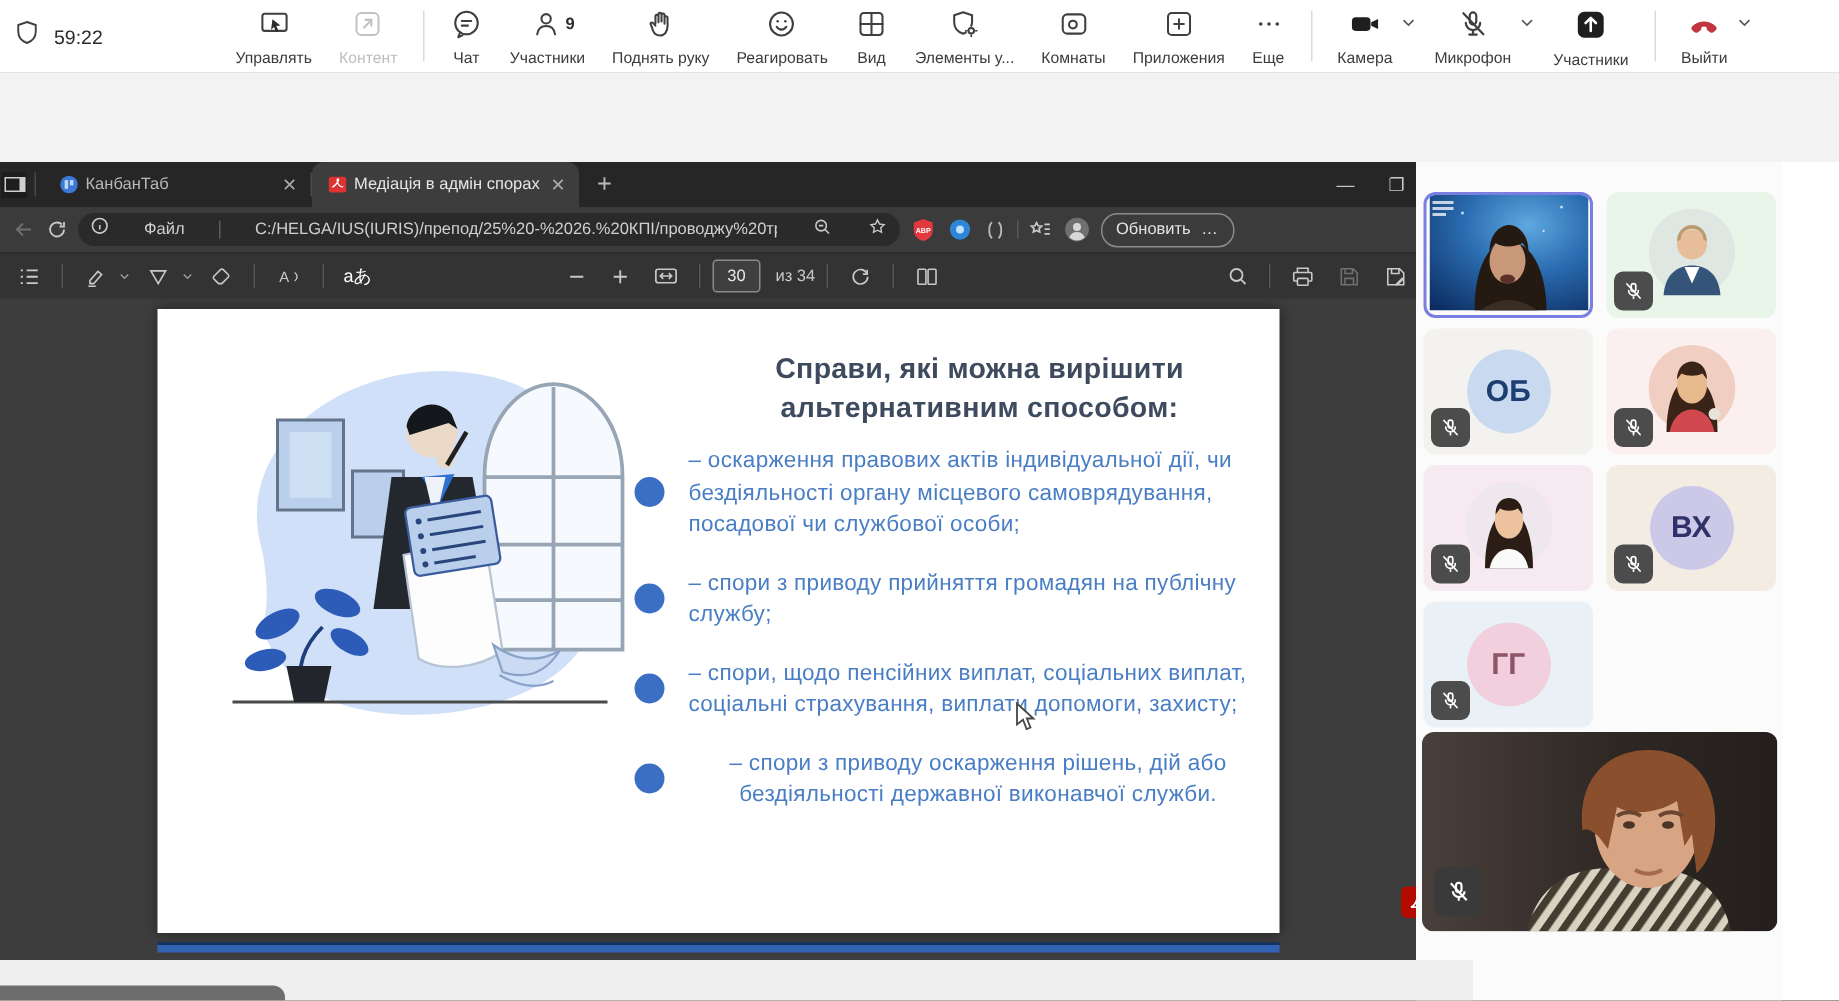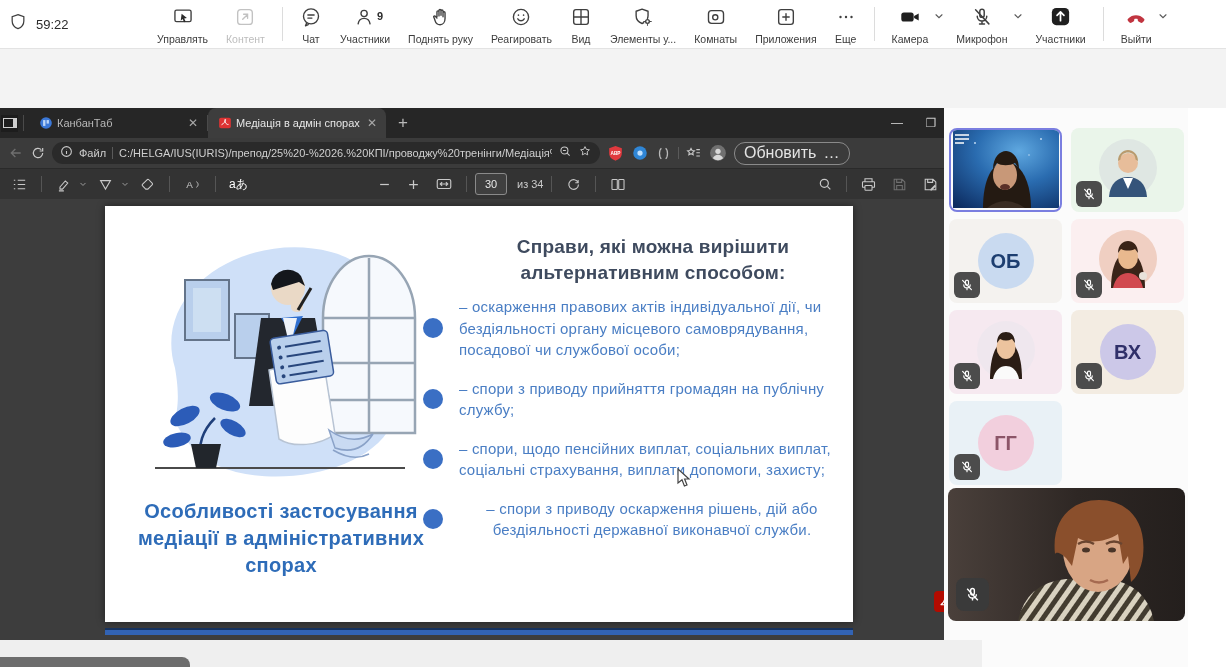--- a/index.html
+++ b/index.html
@@ -33,28 +33,28 @@
   .tab .close{color:#a8a8a8;font-size:12px;padding:0 3px;cursor:pointer;}
   .favicon{width:14px;height:14px;border-radius:3px;flex:none;}
   .tab-divider{width:1px;height:16px;background:#4a4a4a;}
   #new-tab-btn{color:#b9b9b9;font-size:17px;padding:0 12px;cursor:pointer;}
   #win-controls{margin-left:auto;display:flex;}
   .win-btn{width:34px;height:30px;display:flex;align-items:center;justify-content:center;color:#c9c9c9;font-size:12px;cursor:pointer;}
   
   #urlbar{position:absolute;left:0;top:30px;width:982px;height:30px;background:#3b3b3b;display:flex;align-items:center;gap:6px;padding:0 8px;box-sizing:border-box;}
   .nav-icon{display:flex;align-items:center;cursor:pointer;}
   #url-pill{height:22px;background:#2a2a2a;border-radius:12px;display:flex;align-items:center;
-    padding:0 8px;gap:6px;width:548px;box-sizing:border-box;cursor:text;}
+    padding:0 8px;gap:23px;width:548px;box-sizing:border-box;cursor:text;}
   #url-pill .scheme{font-size:11px;color:#cfcfcf;white-space:nowrap;}
   .pill-sep{width:1px;height:12px;background:#5a5a5a;}
   #url-text{font-size:11px;color:#cfcfcf;white-space:nowrap;overflow:hidden;flex:1;}
   .ext-icon{display:flex;align-items:center;cursor:pointer;}
   #update-pill{height:21px;border:1px solid #8a8a8a;border-radius:11px;display:flex;align-items:center;
     padding:0 9px;gap:7px;cursor:pointer;}
-  #update-pill span{font-size:16px;color:#e3e3e3;white-space:nowrap;}
+  #update-pill span{font-size:11px;color:#e3e3e3;white-space:nowrap;}
   #copilot-icon{width:20px;height:20px;border-radius:50%;margin-left:auto;cursor:pointer;
     background:conic-gradient(#7ec3f0,#b7e28f,#f6d76b,#ef9f7a,#d98ad4,#8f9bef,#7ec3f0);}
   
   #pdfbar{position:absolute;left:0;top:60px;width:982px;height:30px;background:#333333;border-top:1px solid #2a2a2a;}
   .pdf-group{position:absolute;top:0;height:30px;display:flex;align-items:center;gap:4px;}
   .pdf-btn{display:flex;align-items:center;justify-content:center;padding:0 5px;height:26px;cursor:pointer;}
   .pdf-sep{width:1px;height:16px;background:#555;margin:0 4px;}
   #page-box{width:30px;height:20px;border:1px solid #8a8a8a;border-radius:3px;background:#3f3f3f;
     color:#e8e8e8;font-size:11px;display:flex;align-items:center;justify-content:center;cursor:text;}
   #page-total{font-size:11px;color:#c9c9c9;margin-left:6px;white-space:nowrap;}
@@ -515,21 +515,20 @@
           <circle cx="148" cy="136" r="2" fill="#28467c"></circle>
             <path d="M154 136 h36" stroke="#28467c" stroke-width="2"></path>
           <circle cx="148" cy="146" r="2" fill="#28467c"></circle>
             <path d="M154 146 h36" stroke="#28467c" stroke-width="2"></path>
           <circle cx="148" cy="155" r="2" fill="#28467c"></circle>
             <path d="M154 155 h28" stroke="#28467c" stroke-width="2"></path>
         </g>
         <path d="M196 212 q22 16 44 4 q-14 22 -38 14 z" fill="#c9daf2" stroke="#8aa2c8" stroke-width="1.5"></path>
         <path d="M200 232 q20 12 36 4" stroke="#8aa2c8" stroke-width="1.5" fill="none"></path>
       </svg>
-      <div id="slide-left-title">Особливості застосування медіації в адміністративних спорах</div>
       <div id="slide-right-title">Справи, які можна вирішити альтернативним способом:</div>
       <div id="slide-bullets">
           <div class="bullet">
             <span class="bullet-dot"></span>
             <span class="bullet-text">– оскарження правових актів індивідуальної дії, чи бездіяльності органу місцевого самоврядування, посадової чи службової особи;</span>
           </div>
           <div class="bullet">
             <span class="bullet-dot"></span>
             <span class="bullet-text">– спори з приводу прийняття громадян на публічну службу;</span>
           </div>

